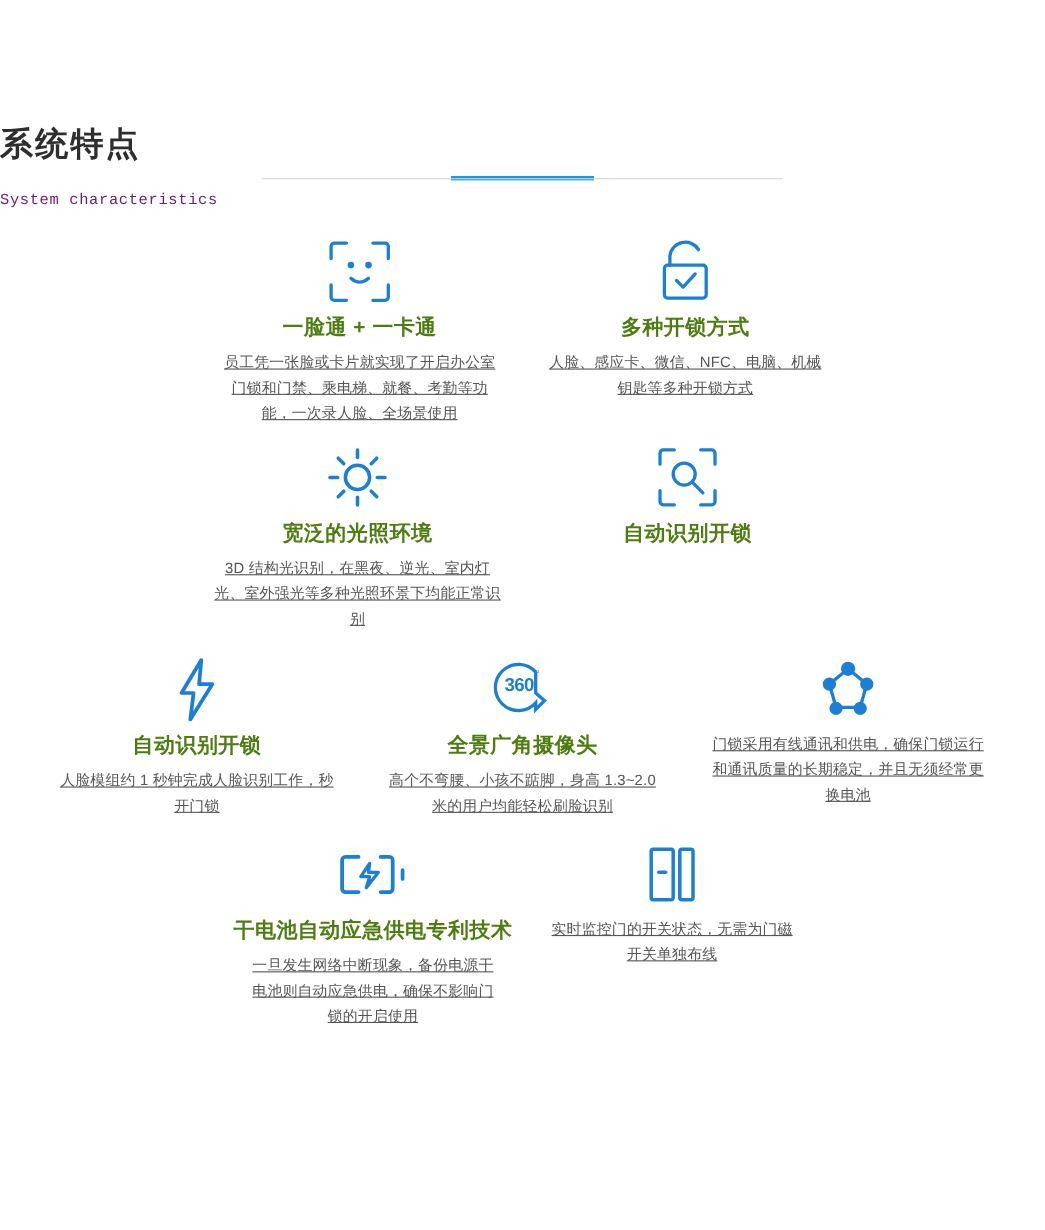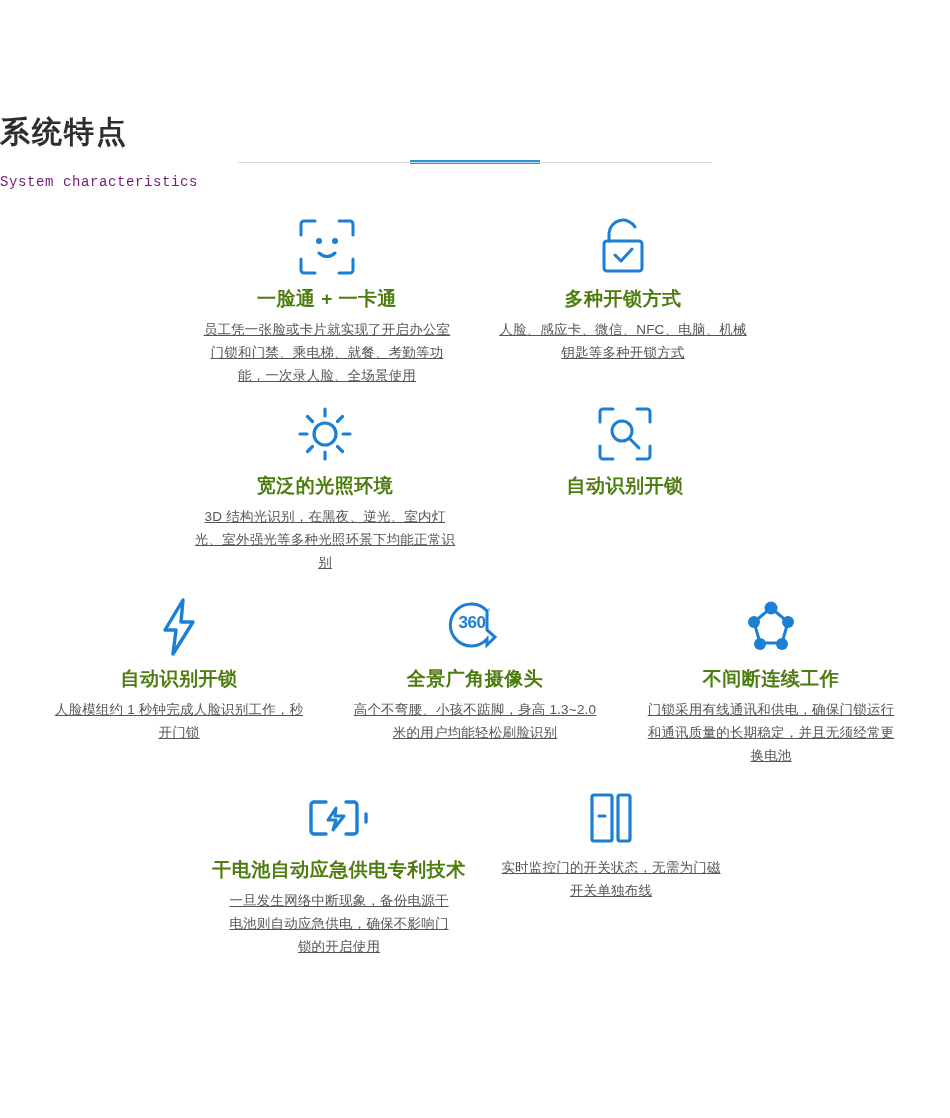--- a/index.html
+++ b/index.html
@@ -256,21 +256,20 @@
             <g stroke="#1b7fd4" stroke-width="3" fill="none">
               <path d="M29 10 L46 24 L40 45 L18 45 L12 24 Z"></path>
             </g>
             <circle cx="29" cy="10" r="6.5" fill="#1b7fd4"></circle>
             <circle cx="46" cy="24" r="6" fill="#1b7fd4"></circle>
             <circle cx="12" cy="24" r="6" fill="#1b7fd4"></circle>
             <circle cx="40" cy="46" r="6" fill="#1b7fd4"></circle>
             <circle cx="18" cy="46" r="6" fill="#1b7fd4"></circle>
           </svg>
         </div>
-        <div class="cell-title">不间断连续工作</div>
         <div class="cell-desc">门锁采用有线通讯和供电，确保门锁运行和通讯质量的长期稳定，并且无须经常更换电池</div>
       </div>
 
     </div>
 
     <div class="row r4">
 
       <div class="cell">
         <div class="icon-wrap">
           <svg width="66" height="52" viewBox="0 0 66 52">

